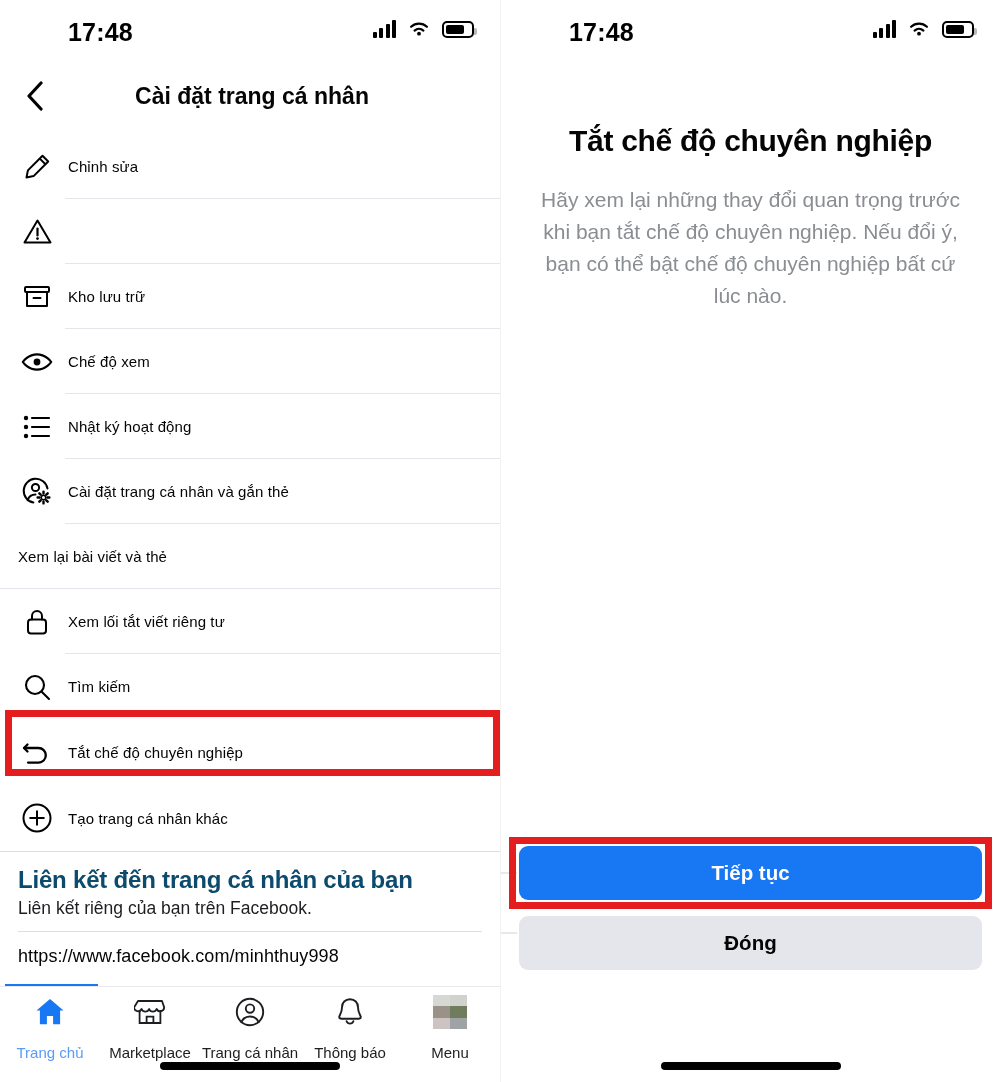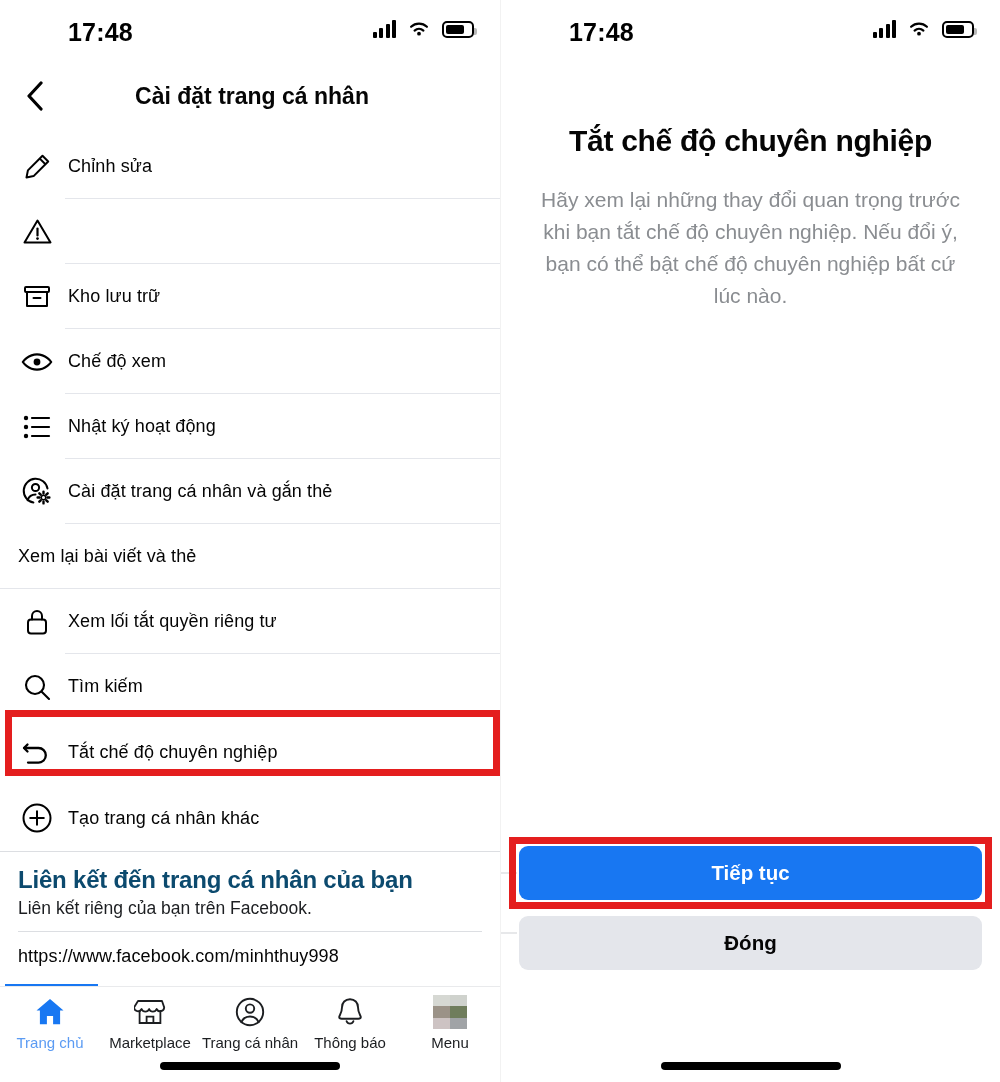--- a/index.html
+++ b/index.html
@@ -42,21 +42,21 @@
   .navbar { height: 68px; position: relative; display: flex; align-items: center; }
   .nav-back { position: absolute; left: 18px; top: 50%; transform: translateY(-50%);
               width: 34px; height: 34px; display: flex; align-items: center; justify-content: center; }
   .nav-title { width: 100%; text-align: center; font-size: 23px; font-weight: bold; color: #050505; }
   .navbar.left .nav-title { padding-left: 4px; }
 
   
   .list { padding-top: 4px; }
   .row { position: relative; height: 65px; display: flex; align-items: center; padding-left: 18px; }
   .row .ico { width: 38px; height: 38px; display: flex; align-items: center; justify-content: center; flex: 0 0 38px; }
-  .row .label { margin-left: 12px; font-size: 18px; color: #050505; letter-spacing: .1px; }
+  .row .label { margin-left: 12px; font-size: 15px; color: #050505; letter-spacing: .1px; }
   .row.noicon .label { margin-left: 0; }
   .row .sep { position: absolute; left: 65px; right: 0; bottom: 0; height: 1px; background: #e4e6eb; }
   .row.plain-sep .sep { left: 0; }
   .hl-box {
     position: absolute; left: 5px; width: 495px;
     border: 7px solid #e41e1e; background: transparent;
     pointer-events: none;
   }
 
   
@@ -67,21 +67,21 @@
   .link-rule { height: 1px; background: #dcdee2; margin: 12px 0 0 0; }
   .link-url { font-size: 18px; font-weight: normal; color: #050505; padding-top: 14px; letter-spacing: .1px; }
   .blue-bar { position: absolute; left: 5px; width: 93px; height: 4px; background: #1877f2; }
 
   
   .tabbar {
     position: absolute; left: 0; right: 0; bottom: 0; height: 96px;
     border-top: 1px solid #e9eaec; background: #fff;
     display: flex; align-items: flex-start; padding-top: 8px;
   }
-  .tab { flex: 1; display: flex; flex-direction: column; align-items: center; gap: 5px; }
+  .tab { flex: 1; display: flex; flex-direction: column; align-items: center; gap: 15px; }
   .tab .ticon { height: 34px; display: flex; align-items: center; justify-content: center; }
   .tab .tlabel { font-size: 15px; color: #1c1e21; }
   .tab.active .tlabel { color: #5b9bf3; }
   .avatar-thumb { width: 34px; height: 34px; display: grid; grid-template-columns: 1fr 1fr; grid-template-rows: 1fr 1fr 1fr; }
   .avatar-thumb span { display: block; }
 
   .home-ind { position: absolute; bottom: 12px; left: 50%; transform: translateX(-50%);
               width: 180px; height: 8px; background: #000; border-radius: 5px; }
 
   
@@ -214,21 +214,21 @@
         <div class="sep"></div>
       </div>
 
       <div class="row">
         <div class="ico">
           <svg width="28" height="30" viewBox="0 0 28 30">
               <rect x="5" y="12.5" width="18" height="14" rx="3" stroke="#000" stroke-width="2" fill="none"></rect>
               <path d="M9 12.5V9a5 5 0 0110 0v3.5" stroke="#000" stroke-width="2" fill="none" stroke-linecap="round"></path>
             </svg>
         </div>
-        <div class="label">Xem lối tắt quyền riêng tư</div>
+        <div class="label">Xem lối tắt viết riêng tư</div>
         <div class="sep"></div>
       </div>
 
       <div class="row">
         <div class="ico">
           <svg width="30" height="30" viewBox="0 0 30 30">
               <circle cx="13" cy="13" r="9" stroke="#000" stroke-width="2.1" fill="none"></circle>
               <path d="M19.7 19.7L27 27" stroke="#000" stroke-width="2.1" stroke-linecap="round"></path>
             </svg>
         </div>

